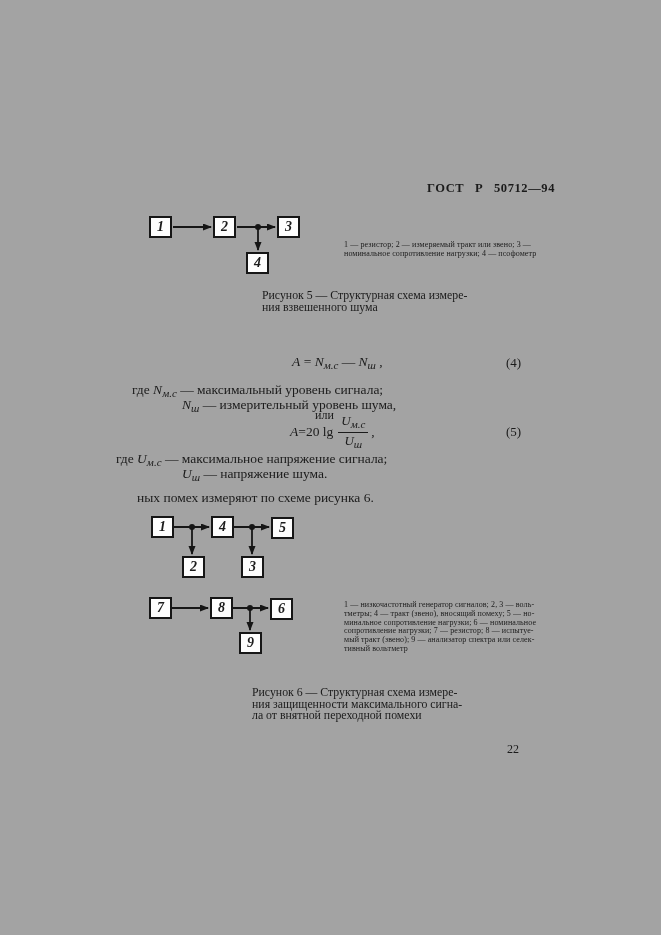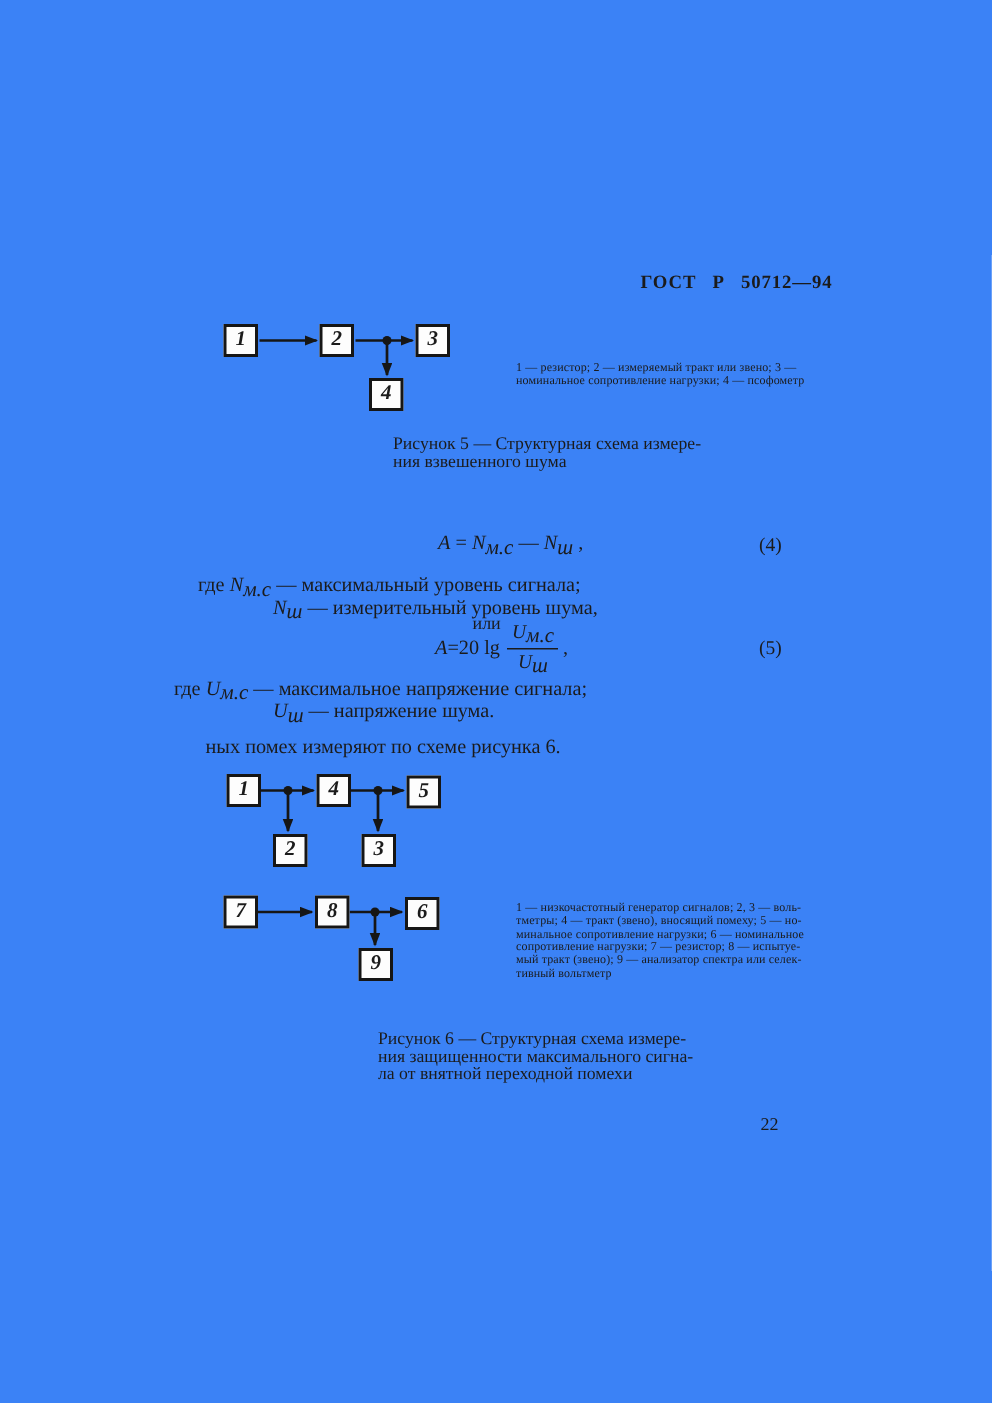--- a/index.html
+++ b/index.html
@@ -1,33 +1,33 @@
 <!DOCTYPE html>
 <html><head>
 <meta charset="utf-8">
 <style>
   html,body{margin:0;padding:0;}
   body{background:#ffffff;}
   .page{
     position:relative;
     width:661px;height:935px;
-    background:#3b82f6;
+    background:#a3a3a3;
     font-family:"Liberation Serif", serif;
     color:#1b1b1b;
     overflow:hidden;
   }
   .abs{position:absolute;}
   .hdr{
     font-weight:bold;font-size:12.5px;letter-spacing:0.6px;word-spacing:7px;
     white-space:nowrap;
   }
   .bodyline{font-size:13.5px;line-height:15px;white-space:nowrap;}
   .justline{white-space:normal;text-align:justify;text-align-last:justify;}
   .var{font-style:italic;}
-  .sub{font-size:14px;font-style:italic;vertical-align:-3px;letter-spacing:0;}
+  .sub{font-size:11px;font-style:italic;vertical-align:-3px;letter-spacing:0;}
   .fnum{font-size:13px;}
   .caption{font-size:11.8px;line-height:11.5px;white-space:nowrap;}
   .legend{font-size:8px;line-height:8.8px;white-space:nowrap;letter-spacing:0.1px;}
   .dbox{
     position:absolute;width:19px;height:18px;
     border:2.5px solid #161616;background:#fdfdfd;
     display:flex;align-items:center;justify-content:center;
     font:bold italic 14px "Liberation Serif", serif;
     z-index:2;
   }

